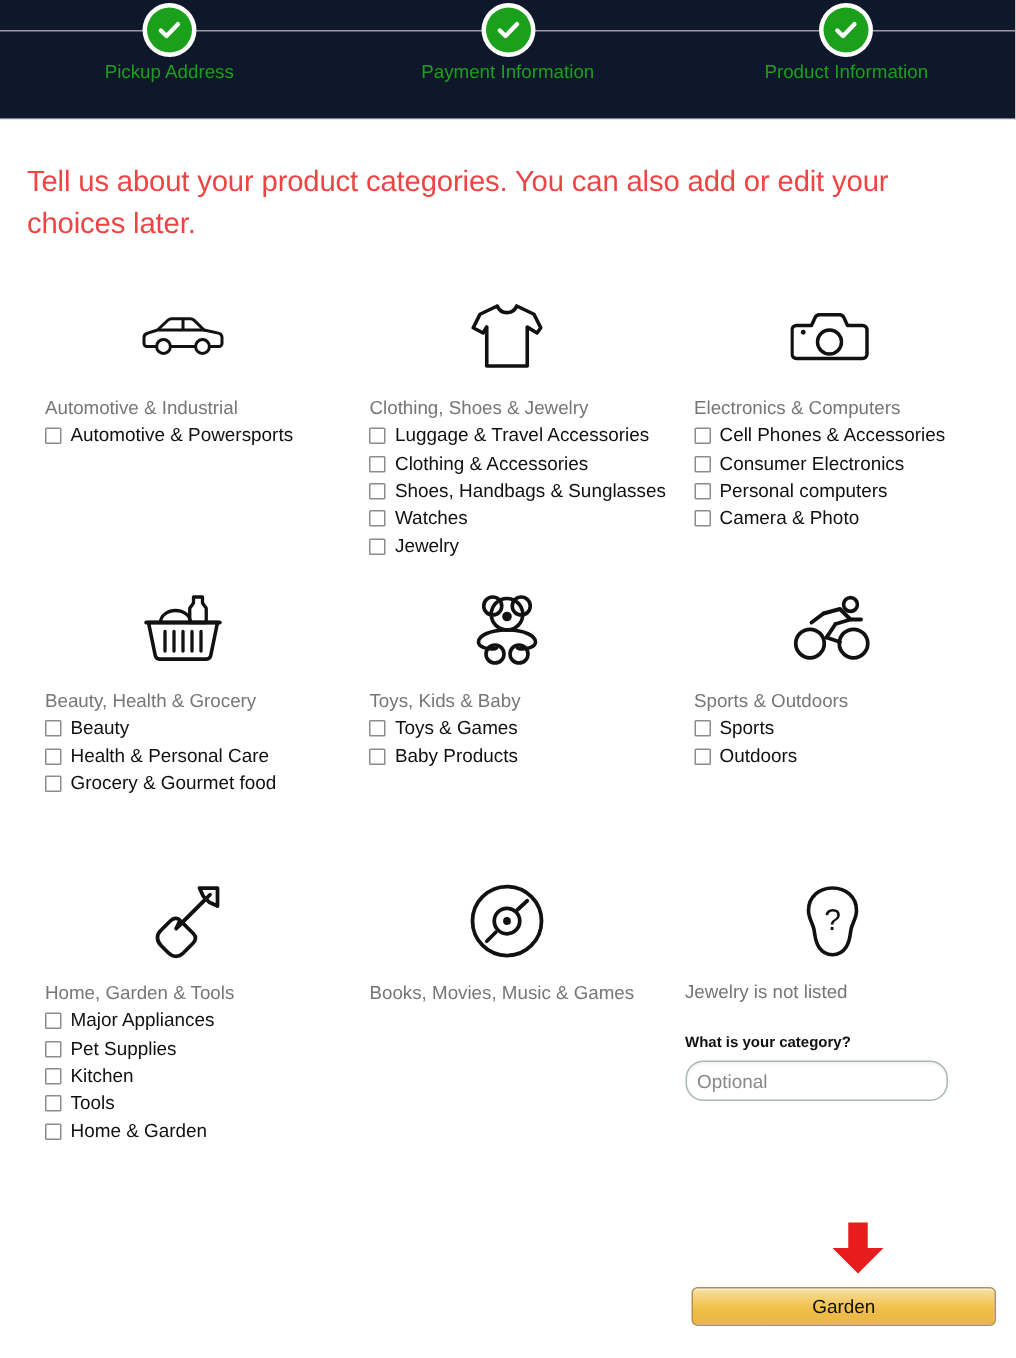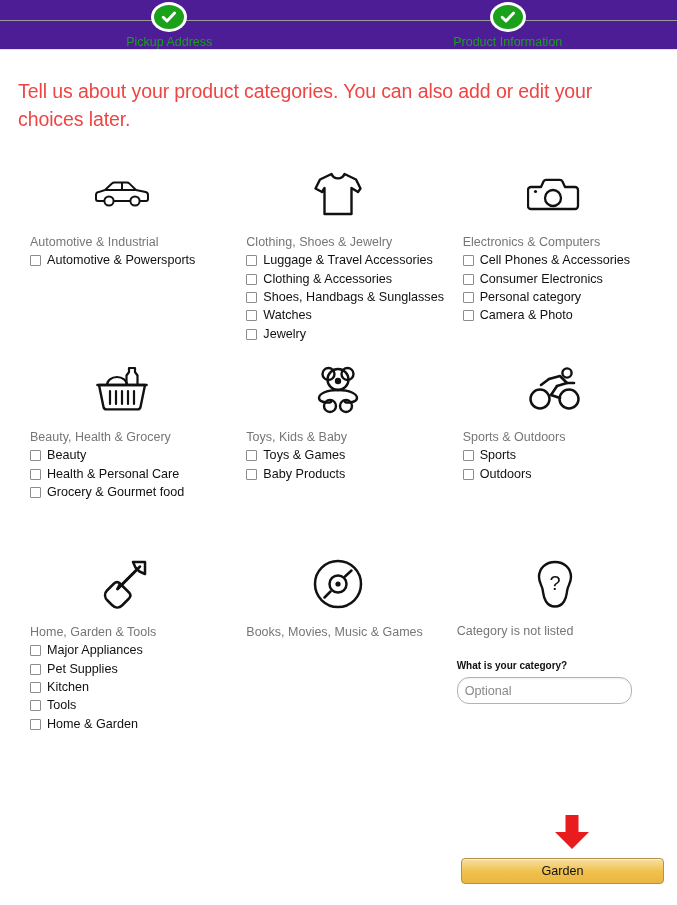--- a/index.html
+++ b/index.html
@@ -8,22 +8,22 @@
     width: 677px; height: 905px;
     background: #ffffff;
     font-family: "Liberation Sans", "DejaVu Sans", sans-serif;
     color: #111111;
     overflow: hidden;
   }
 
   
   .progress-bar {
     position: relative;
-    height: 50px;
-    background: #4c1d95;
+    height: 80px;
+    background: #0f172a;
     border-bottom: 1px solid #e3e3e3;
   }
   .progress-line {
     position: absolute;
     left: 0; right: 0;
     top: 20px;
     height: 1px;
     background: #9b9b9b;
   }
   .steps {
@@ -191,20 +191,28 @@
 
     <div class="step">
       <div class="step-circle">
         <svg width="18" height="18" viewBox="0 0 18 18" aria-hidden="true">
           <path d="M3.2 9.3 L7 13 L14.6 5.1" fill="none" stroke="#ffffff" stroke-width="2.9" stroke-linecap="round" stroke-linejoin="round"></path>
         </svg>
       </div>
       <div class="step-label">Pickup Address</div>
     </div>
 
+    <div class="step">
+      <div class="step-circle">
+        <svg width="18" height="18" viewBox="0 0 18 18" aria-hidden="true">
+          <path d="M3.2 9.3 L7 13 L14.6 5.1" fill="none" stroke="#ffffff" stroke-width="2.9" stroke-linecap="round" stroke-linejoin="round"></path>
+        </svg>
+      </div>
+      <div class="step-label">Payment Information</div>
+    </div>
 
     <div class="step">
       <div class="step-circle">
         <svg width="18" height="18" viewBox="0 0 18 18" aria-hidden="true">
           <path d="M3.2 9.3 L7 13 L14.6 5.1" fill="none" stroke="#ffffff" stroke-width="2.9" stroke-linecap="round" stroke-linejoin="round"></path>
         </svg>
       </div>
       <div class="step-label">Product Information</div>
     </div>
 
@@ -282,21 +290,21 @@
       <li class="cat-item">
         <span class="cbox"></span>
         <span class="cbox-label">Cell Phones &amp; Accessories</span>
       </li>
       <li class="cat-item">
         <span class="cbox"></span>
         <span class="cbox-label">Consumer Electronics</span>
       </li>
       <li class="cat-item">
         <span class="cbox"></span>
-        <span class="cbox-label">Personal category</span>
+        <span class="cbox-label">Personal computers</span>
       </li>
       <li class="cat-item">
         <span class="cbox"></span>
         <span class="cbox-label">Camera &amp; Photo</span>
       </li>
     </ul>
   </div>
 
   <div class="category-cell">
     <div class="cat-icon">
@@ -428,21 +436,21 @@
 
   <div class="category-cell">
     <div class="cat-icon">
       <svg width="48" height="50" viewBox="0 0 48 50" aria-hidden="true">
         <path d="M24 3 C33 3 40 9 40 18 C40 23 37.5 26 36.5 30 C35.5 34 36 38 33 42.5
                  C30.5 46.3 27.5 47.5 24 47.5 C20.5 47.5 17.5 46.3 15 42.5
                  C12 38 12.5 34 11.5 30 C10.5 26 8 23 8 18 C8 9 15 3 24 3 z" fill="none" stroke="#111" stroke-width="2.4" stroke-linejoin="round"></path>
         <text x="24" y="31" text-anchor="middle" font-family="Liberation Sans, sans-serif" font-size="20" fill="#111">?</text>
       </svg>
     </div>
-    <div class="notlisted-title">Category is not listed</div>
+    <div class="notlisted-title">Jewelry is not listed</div>
     <div class="field-label">What is your category?</div>
     <div class="field-wrap">
       <input class="text-input" type="text" placeholder="Optional" style="">
     </div>
   </div>
 
 </div>
 
 <div class="footer">
   <div class="arrow-wrap">

